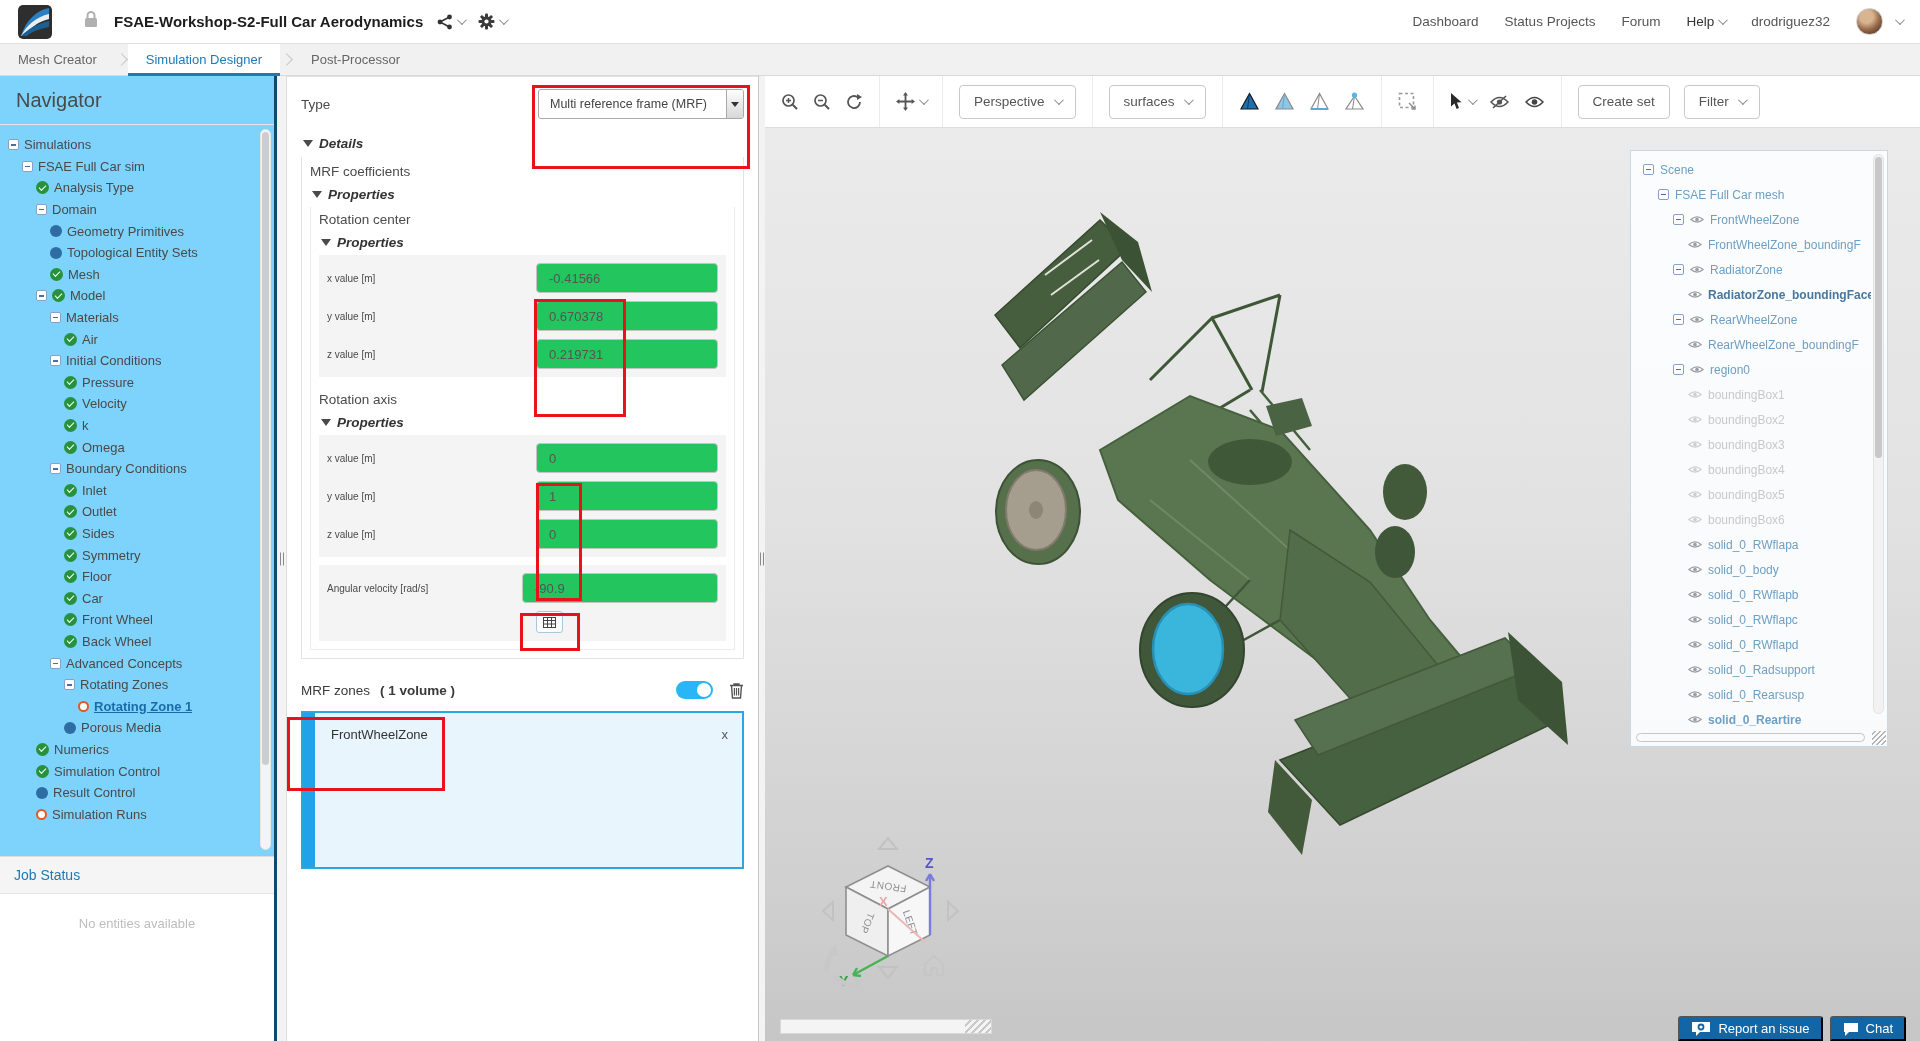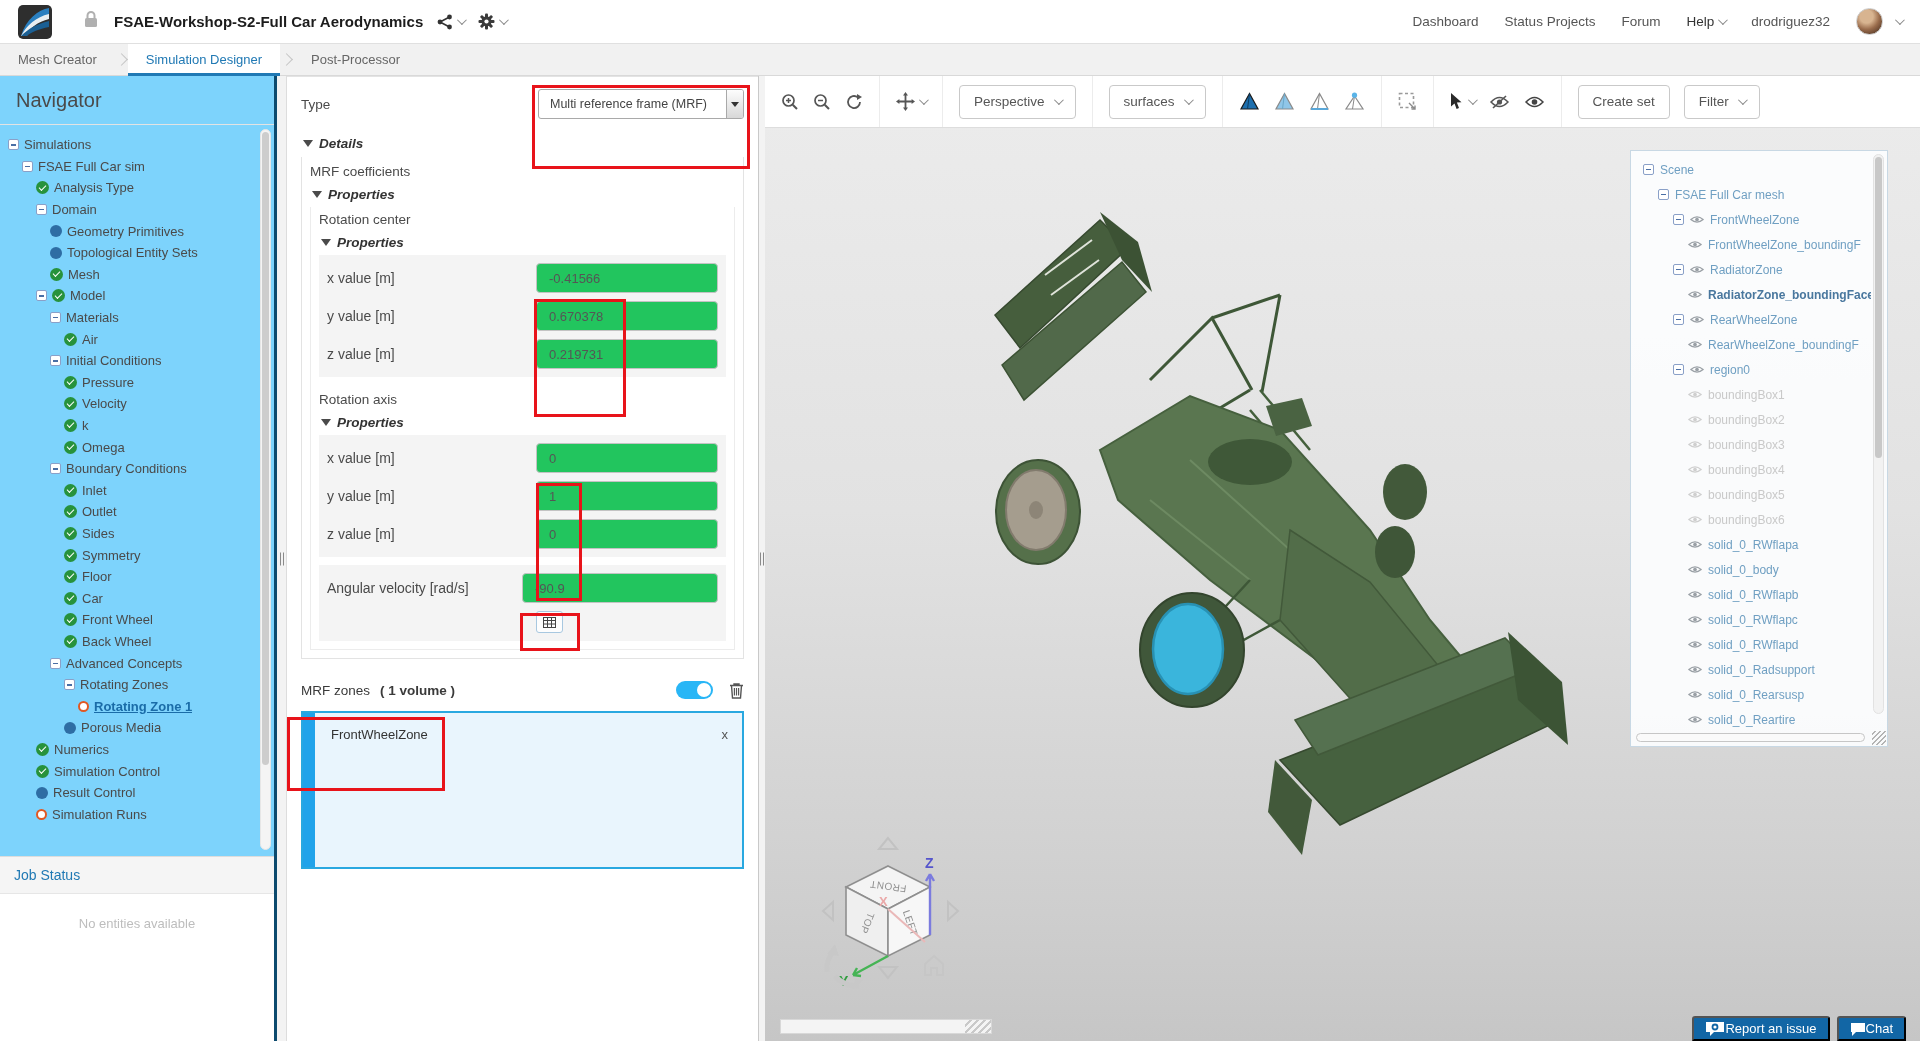--- a/index.html
+++ b/index.html
@@ -95,21 +95,21 @@
     font-weight:bold; font-style:italic; color:#333; }
   .sec-head.inner { margin:4px 0 4px 2px; height:18px; }
   .tri-down { width:0; height:0; border-left:5px solid transparent; border-right:5px solid transparent;
     border-top:7px solid #4a4a4a; }
   .details-box { border:1px solid #e3e3e3; border-top:none; padding:6px 8px 8px; }
   .plain-label { height:18px; line-height:18px; margin-bottom:4px; color:#4a4a4a; }
   .props-box { border:1px solid #ececec; border-top:none; padding:4px 8px 8px; }
   .gray-group { background:#f4f4f4; padding:8px 8px; margin-bottom:0; }
   .num-row { display:flex; align-items:center; height:30px; margin-bottom:8px; }
   .num-row:last-child { margin-bottom:0; }
-  .num-row .flabel { flex:1; font-size:14px; }
+  .num-row .flabel { flex:1; font-size:10px; }
   .num-input { width:182px; height:30px; border:1px solid #c3c3c3; border-radius:4px; background:#22c55e;
     font-size:13px; color:#555; padding:0 12px; font-family:"Liberation Sans",sans-serif; }
   .num-input.wide { width:196px; }
   .gap14 { height:14px; } .gap8 { height:8px; }
   .table-btn { width:27px; height:22px; border:1px solid #a8c8e0; border-radius:3px; background:#fdfdfd;
     display:flex; align-items:center; justify-content:center; margin:6px 0 0 auto; margin-right:155px; cursor:pointer; }
 
   .zones-row { display:flex; align-items:center; margin-top:20px; height:22px; }
   .zones-row .zl { font-weight:normal; color:#3a3a3a; }
   .zones-row .zc { font-weight:bold; color:#3a3a3a; margin-left:10px; }
@@ -150,21 +150,21 @@
   .st-sbar-v { position:absolute; top:3px; right:3px; width:11px; height:560px; background:#f2f2f2;
     border-radius:6px; border:1px solid #e2e2e2; }
   .st-sbar-v .thumb { position:absolute; top:2px; left:1px; width:7px; height:54%; background:#c8c8c8; border-radius:5px; }
   .st-sbar-h { position:absolute; left:5px; right:22px; bottom:4px; height:9px; background:#fafafa;
     border:1px solid #c6c6c6; border-radius:5px; }
   .st-grip { position:absolute; right:1px; bottom:1px; width:14px; height:14px;
     background:repeating-linear-gradient(135deg, transparent 0 2px, #b4b4b4 2px 3.5px); }
 
   .vp-footer { position:absolute; right:14px; bottom:0; display:flex; gap:7px; z-index:6; }
   .vf-btn { background:#1266a5; color:#fff; font-size:13px; height:25px; padding:0 11px;
-    display:flex; align-items:center; border-radius:3px 3px 0 0; cursor:pointer; white-space:nowrap; }
+    display:flex; align-items:center; gap:7px; border-radius:3px 3px 0 0; cursor:pointer; white-space:nowrap; }
 
   .vp-hscroll { position:absolute; left:15px; bottom:7px; width:212px; height:15px; background:#f4f4f4;
     border:1px solid #d8d8d8; z-index:4; }
   .vp-hscroll .grip2 { position:absolute; right:0; top:0; bottom:0; width:26px;
     background:repeating-linear-gradient(135deg, #f4f4f4 0 3px, #c9c9c9 3px 5px); }
 
   .car-svg { position:absolute; left:185px; top:124px; z-index:2; }
   .cube-svg { position:absolute; left:48px; top:756px; z-index:3; }
   .cube-face-label { font-size:10px; fill:#8f8f8f; letter-spacing:0.5px; }
 </style>
@@ -831,21 +831,21 @@
           </div>
           <div class="st-row" style="padding-left: 55px;">
             <span class="ti eye">
               <svg viewBox="0 0 16 10" width="14" height="9">
                 <path d="M1 5 Q8 -1 15 5 Q8 11 1 5 Z" fill="none" stroke="currentColor" stroke-width="1.4"></path>
                 <circle cx="8" cy="5" r="2.1" fill="currentColor"></circle>
               </svg>
             </span>
             <span class="lbl">solid_0_Rearsusp</span>
           </div>
-          <div class="st-row" style="padding-left: 55px;">
+          <div class="st-row" style="padding-left: 55px; font-weight: bold;">
             <span class="ti eye">
               <svg viewBox="0 0 16 10" width="14" height="9">
                 <path d="M1 5 Q8 -1 15 5 Q8 11 1 5 Z" fill="none" stroke="currentColor" stroke-width="1.4"></path>
                 <circle cx="8" cy="5" r="2.1" fill="currentColor"></circle>
               </svg>
             </span>
             <span class="lbl">solid_0_Reartire</span>
           </div>
         </div>
       <div class="st-sbar-v">

